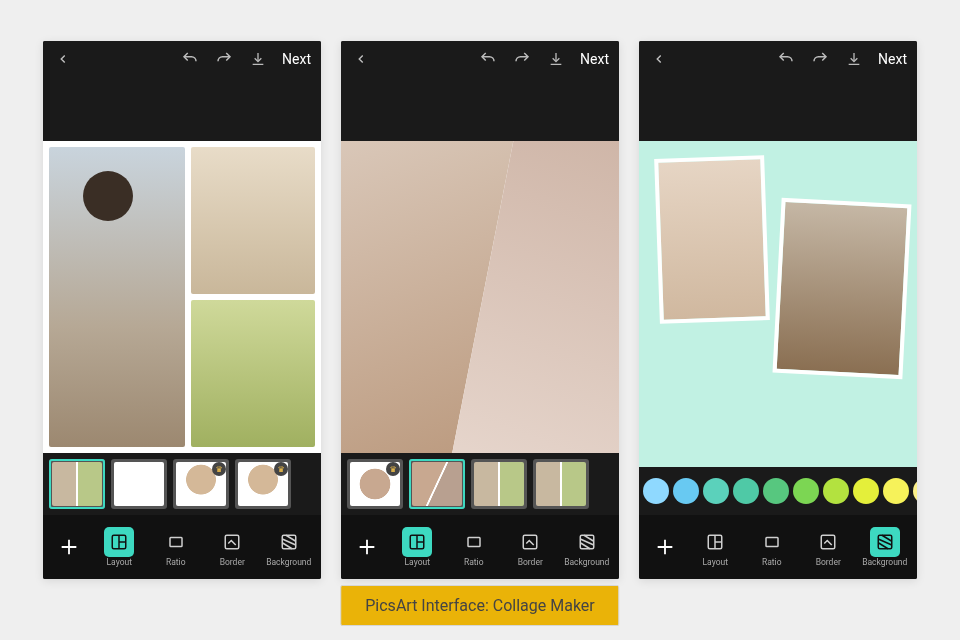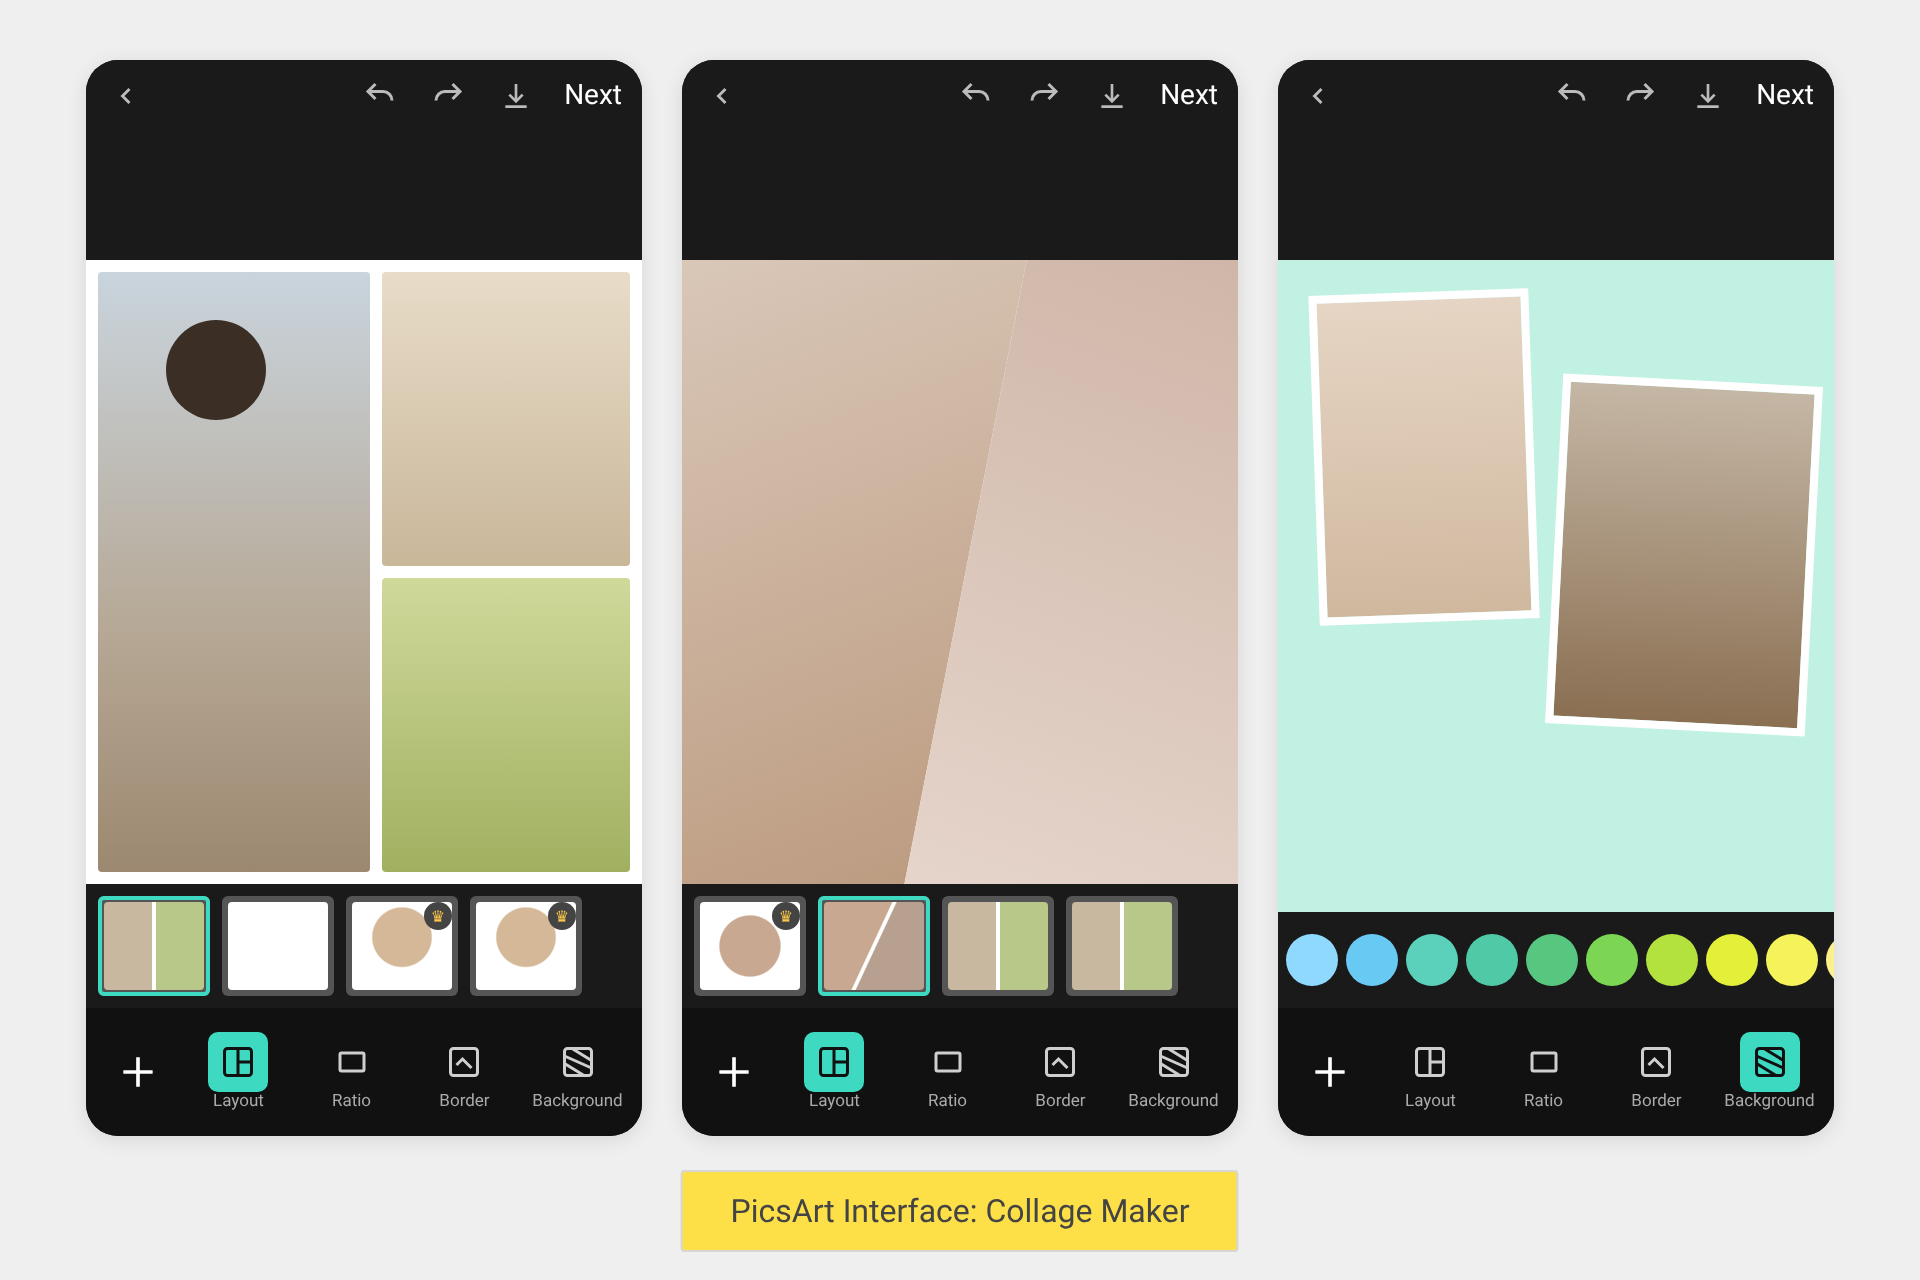--- a/index.html
+++ b/index.html
@@ -14,25 +14,26 @@
   .phones-row {
     display: flex;
     justify-content: center;
     gap: 20px;
     padding: 30px 20px 0;
   }
   .phone {
     width: 278px;
     height: 538px;
     background: #1a1a1a;
-    border-radius: 16px;
+    border-radius: 2px;
     overflow: hidden;
     display: flex;
     flex-direction: column;
     box-shadow: 0 2px 10px rgba(0,0,0,0.1);
+    margin-top: 11px;
   }
   .topbar {
     height: 36px;
     background: #1a1a1a;
     display: flex;
     align-items: center;
     padding: 0 10px;
     justify-content: space-between;
   }
   .topbar-left, .topbar-right { display: flex; align-items: center; gap: 18px; }
@@ -78,21 +79,21 @@
   .plus-btn { width:40px; height:40px; display:flex; align-items:center; justify-content:center; color:#fff; cursor:pointer; }
   .tool { flex:1; display:flex; flex-direction:column; align-items:center; gap:0; cursor:pointer; }
   .tool-icon { width:30px; height:30px; border-radius:5px; display:flex; align-items:center; justify-content:center; color:#cfcfcf; }
   .tool.active .tool-icon { background:#3dd9c1; color:#111; }
   .tool-label { font-size:8.5px; color:#aaa; }
   .caption-box {
     position:absolute;
     left:50%;
     transform:translateX(-50%);
     bottom:14px;
-    background:#fde047;
+    background:#eab308;
     border:1px solid #d6d6d6;
     padding:10px 24px;
     font-size:16px;
     color:#444;
     border-radius:2px;
   }
   
   .figure { position:absolute; border-radius:50%; }
 </style>
 </head>

